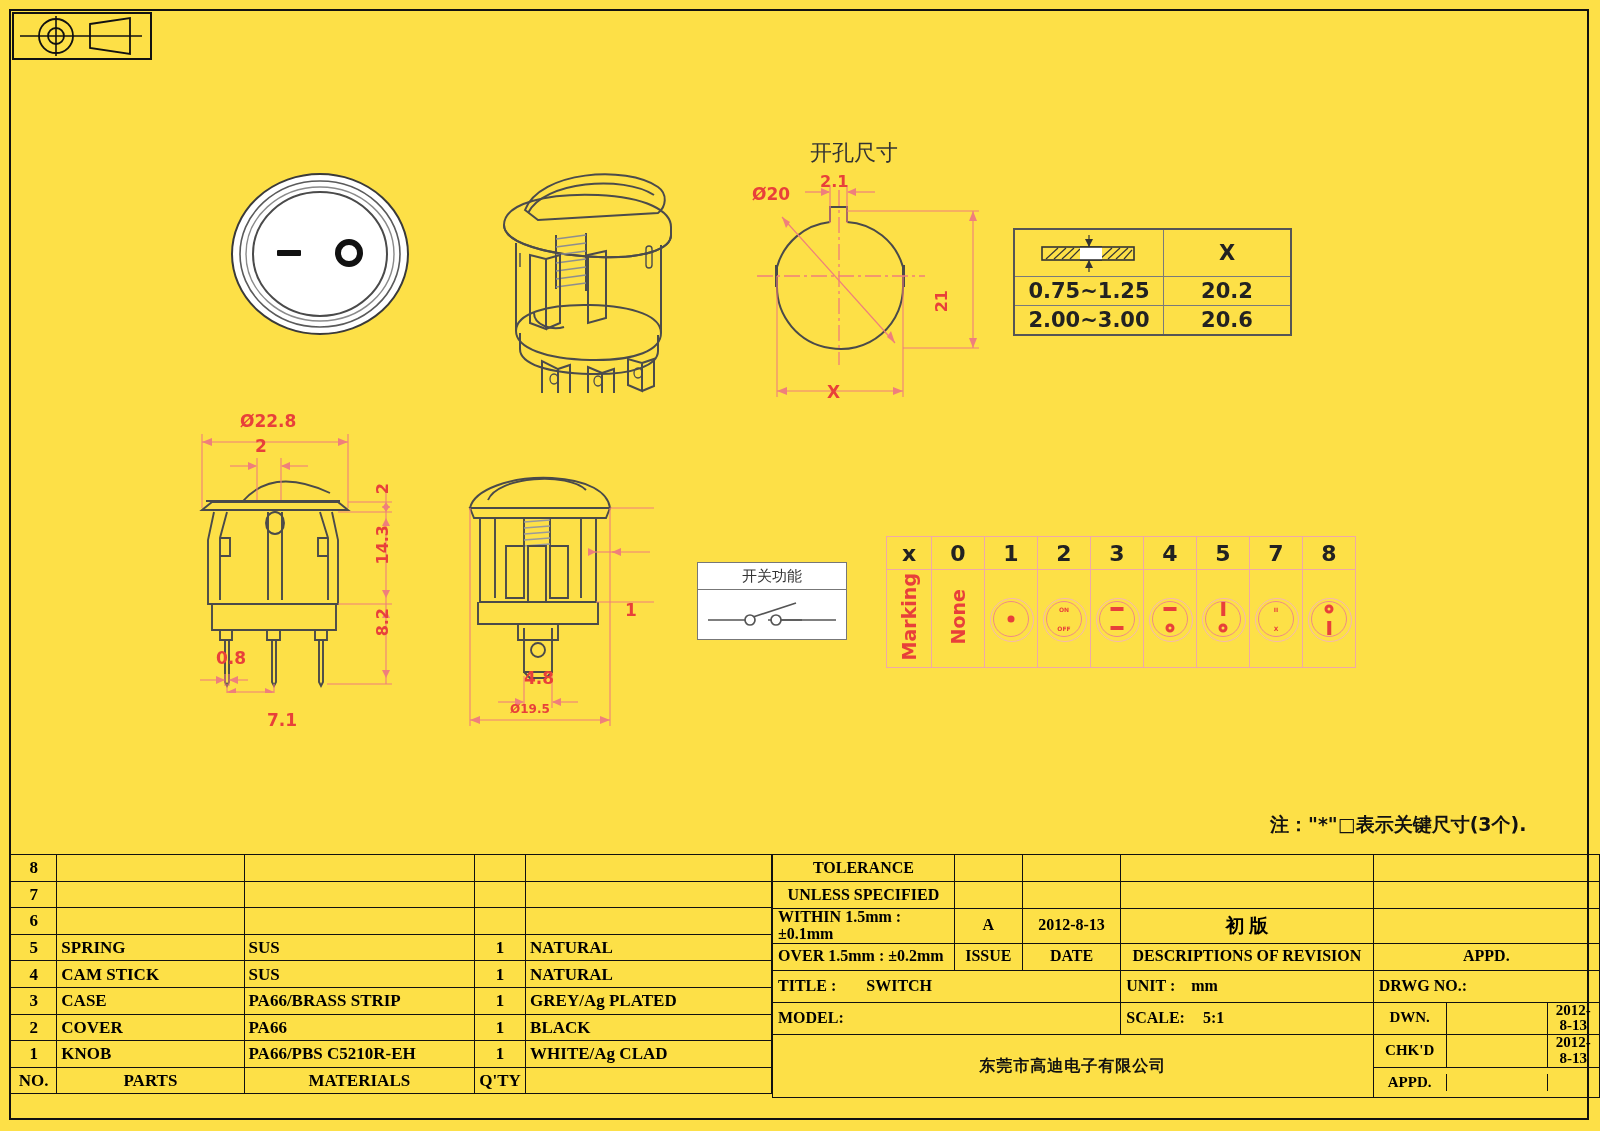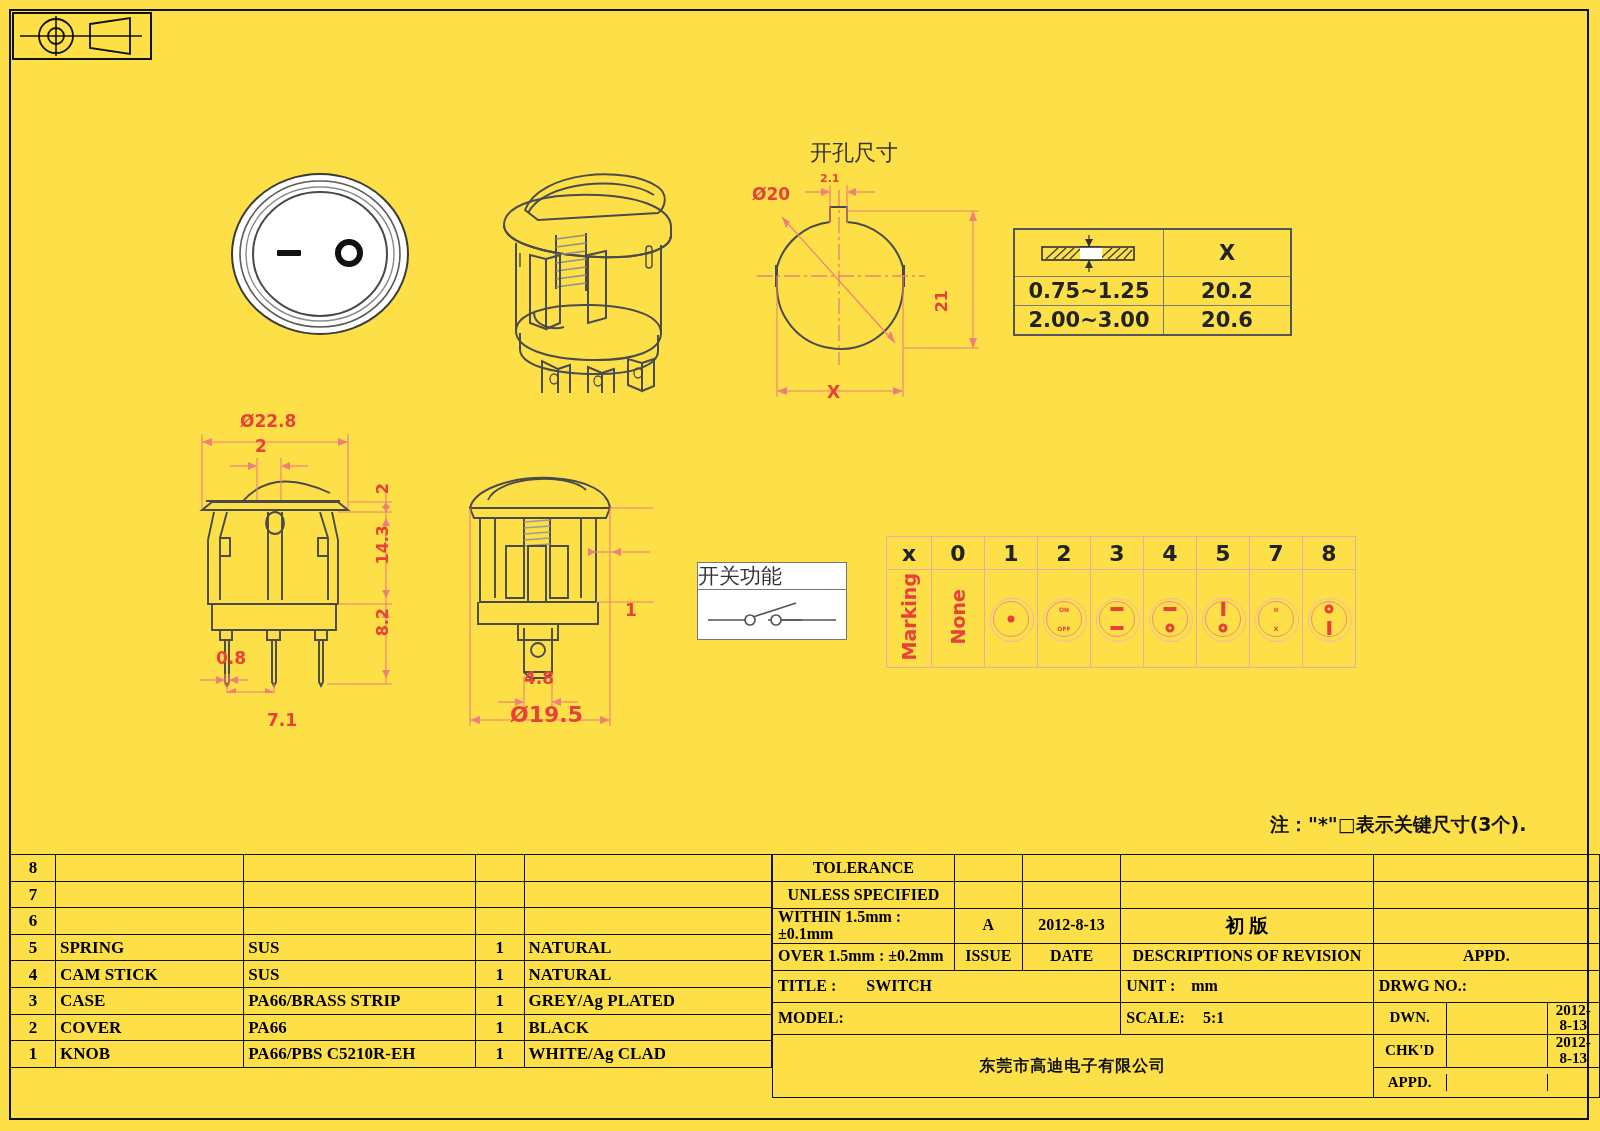--- a/index.html
+++ b/index.html
@@ -78,22 +78,22 @@
   .dot{width:7px;height:7px;background:#e8403a;border-radius:50%;}
   .dash{width:13px;height:4px;background:#e8403a;}
   .bar{width:3.5px;height:14px;background:#e8403a;}
   .ring{width:9px;height:9px;border:3px solid #e8403a;border-radius:50%;box-sizing:border-box;}
   .tiny{font-family:"DejaVu Sans",sans-serif;font-size:6px;font-weight:bold;color:#e8403a;}
   .up{top:28%;}
   .dn{top:72%;}
 
   
   .fn-box{position:absolute;left:697px;top:562px;width:150px;height:78px;border:1.6px solid #777;box-sizing:border-box;background:#fff;}
-  .fn-hdr{height:27px;border-bottom:1.6px solid #777;box-sizing:border-box;
-    font-family:"DejaVu Sans",sans-serif;font-size:21px;color:#333;line-height:26px;}
+  .fn-hdr{height:27px;border-bottom:1.6px solid #777;box-sizing:border-box;text-align:center;
+    font-family:"DejaVu Sans",sans-serif;font-size:15px;color:#333;line-height:26px;}
 
   svg{display:block;}
   .ovl{position:absolute;left:0;top:0;pointer-events:none;}
 </style>
 </head>
 <body>
 
 <div id="sheet">
 
   <div class="frame"></div>
@@ -199,21 +199,21 @@
 
     <g stroke="#ef7f7c" stroke-width="1.1">
       <line x1="42" y1="111" x2="42" y2="232"></line>
       <line x1="168" y1="111" x2="168" y2="232"></line>
       <line x1="42" y1="226" x2="168" y2="226"></line>
     </g>
     <polygon points="42,226 52,222 52,230" fill="#ef7f7c"></polygon>
     <polygon points="168,226 158,222 158,230" fill="#ef7f7c"></polygon>
   </svg>
   <div class="t red" style="left:752px;top:184px;font-size:17px;font-family:'DejaVu Sans',sans-serif;font-weight:bold;">Ø20</div>
-  <div class="t red" style="left:820px;top:172px;font-size:11px;font-family:'DejaVu Sans',sans-serif;font-weight:bold;">2.1</div>
+  <div class="t red" style="left:820px;top:172px;font-size:16px;font-family:'DejaVu Sans',sans-serif;font-weight:bold;">2.1</div>
   <div class="t red" style="left:932px;top:290px;font-size:16px;font-family:'DejaVu Sans',sans-serif;font-weight:bold;writing-mode:vertical-rl;transform:rotate(180deg);">21</div>
   <div class="t red" style="left:827px;top:382px;font-size:17px;font-family:'DejaVu Sans',sans-serif;font-weight:bold;">X</div>
 
   <table class="dim-table">
     <tbody>
         <tr>
       <td class="c1">
         <svg width="142" height="44" viewBox="0 0 142 44">
           <rect x="26" y="16" width="92" height="13" fill="none" stroke="#333" stroke-width="1.6"></rect>
           <g stroke="#333" stroke-width="1.2">
@@ -368,21 +368,21 @@
     </g>
     <g fill="#ef7f7c">
       <polygon points="84,242 75,238 75,246"></polygon>
         <polygon points="112,242 121,238 121,246"></polygon>
       <polygon points="156,92 148,88 148,96"></polygon>
         <polygon points="172,92 181,88 181,96"></polygon>
       <polygon points="30,260 40,256 40,264"></polygon>
         <polygon points="170,260 160,256 160,264"></polygon>
     </g>
   </svg>
-  <div class="t red" style="left:510px;top:702px;font-size:22px;font-family:'DejaVu Sans',sans-serif;font-weight:bold;">Ø19.5</div>
+  <div class="t red" style="left:510px;top:702px;font-size:12px;font-family:'DejaVu Sans',sans-serif;font-weight:bold;">Ø19.5</div>
   <div class="t red" style="left:524px;top:668px;font-size:17px;font-family:'DejaVu Sans',sans-serif;font-weight:bold;">4.8</div>
   <div class="t red" style="left:625px;top:600px;font-size:17px;font-family:'DejaVu Sans',sans-serif;font-weight:bold;">1</div>
 
   <div class="fn-box">
     <div class="fn-hdr">开关功能</div>
     <svg width="148" height="48" viewBox="0 0 148 48">
       <g stroke="#555" stroke-width="1.7" fill="none">
         <line x1="10" y1="30" x2="48" y2="30"></line>
         <line x1="70" y1="30" x2="104" y2="30"></line>
         <line x1="55" y1="27" x2="98" y2="13"></line>
@@ -525,20 +525,27 @@
       <td class="qt">1</td>
       <td class="fin">BLACK</td>
     </tr>
     <tr>
       <td class="no">1</td>
       <td class="pt">KNOB</td>
       <td class="mt">PA66/PBS C5210R-EH</td>
       <td class="qt">1</td>
       <td class="fin">WHITE/Ag CLAD</td>
     </tr>
+    <tr class="hdr">
+      <td class="no">NO.</td>
+      <td class="pt">PARTS</td>
+      <td class="mt">MATERIALS</td>
+      <td class="qt">Q'TY</td>
+      <td class="fin"></td>
+    </tr>
   </tbody>
     </table>
 
   <table class="tb">
 
     <tbody>
         <tr>
       <td class="tolcell" rowspan="1" style="width:216px;height:26px;">TOLERANCE</td>
       <td style="width:64px;">&nbsp;</td>
       <td style="width:116px;">&nbsp;</td>

